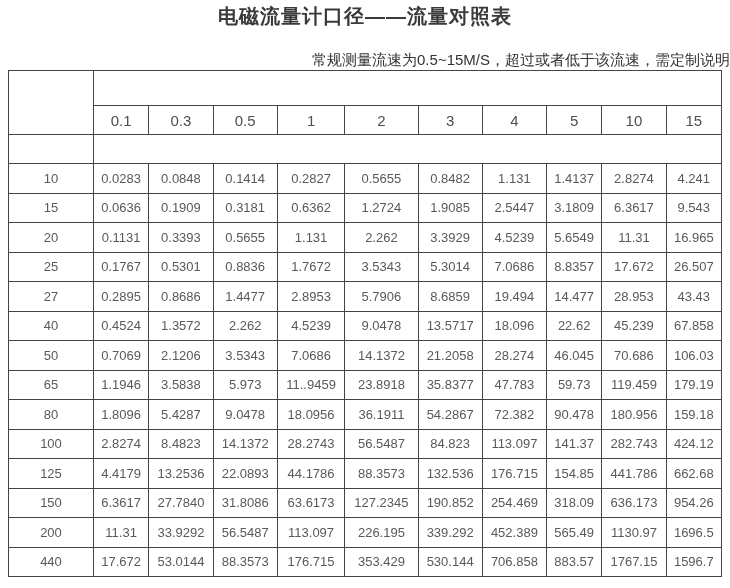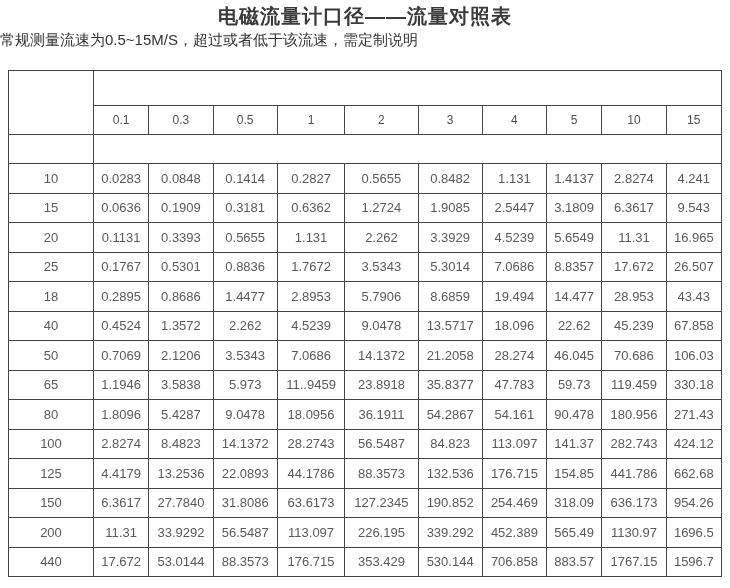--- a/index.html
+++ b/index.html
@@ -23,24 +23,24 @@
     left: 0;
     width: 730px;
     text-align: center;
     font-size: 20px;
     font-weight: bold;
     color: #3a3a3a;
     letter-spacing: 1px;
   }
   .subtitle {
     position: absolute;
-    top: 31px;
+    top: 51px;
     left: 0;
     width: 730px;
-    text-align: left;
+    text-align: right;
     font-size: 15px;
     color: #333333;
   }
   table.flow-table {
     position: absolute;
     left: 8px;
     top: 70px;
     width: 714px;
     border-collapse: collapse;
     font-size: 13px;
@@ -59,21 +59,21 @@
     color: #ffffff;
     border-color: #4a3c3c #a04a4a;
     font-size: 14px;
   }
   td.corner-cell {
     width: 80px;
     line-height: 1.55;
     font-size: 13.5px;
   }
   tr.velocity-label-row td { height: 34px; }
-  tr.velocity-values-row td { height: 28px; font-size: 12px; color: #4d4e50; }
+  tr.velocity-values-row td { height: 28px; font-size: 15px; color: #4d4e50; }
   tr.flow-label-row td { height: 28px; }
   tbody.data-body td { height: 28.5px; }
 </style>
 </head>
 <body>
 
 <div class="page">
 
   <div class="title">电磁流量计口径——流量对照表</div>
 
@@ -155,21 +155,21 @@
           <td>0.8836</td>
           <td>1.7672</td>
           <td>3.5343</td>
           <td>5.3014</td>
           <td>7.0686</td>
           <td>8.8357</td>
           <td>17.672</td>
           <td>26.507</td>
         </tr>
         <tr>
-          <td>18</td>
+          <td>27</td>
           <td>0.2895</td>
           <td>0.8686</td>
           <td>1.4477</td>
           <td>2.8953</td>
           <td>5.7906</td>
           <td>8.6859</td>
           <td>19.494</td>
           <td>14.477</td>
           <td>28.953</td>
           <td>43.43</td>
@@ -204,34 +204,34 @@
           <td>65</td>
           <td>1.1946</td>
           <td>3.5838</td>
           <td>5.973</td>
           <td>11..9459</td>
           <td>23.8918</td>
           <td>35.8377</td>
           <td>47.783</td>
           <td>59.73</td>
           <td>119.459</td>
-          <td>330.18</td>
+          <td>179.19</td>
         </tr>
         <tr>
           <td>80</td>
           <td>1.8096</td>
           <td>5.4287</td>
           <td>9.0478</td>
           <td>18.0956</td>
           <td>36.1911</td>
           <td>54.2867</td>
-          <td>54.161</td>
+          <td>72.382</td>
           <td>90.478</td>
           <td>180.956</td>
-          <td>271.43</td>
+          <td>159.18</td>
         </tr>
         <tr>
           <td>100</td>
           <td>2.8274</td>
           <td>8.4823</td>
           <td>14.1372</td>
           <td>28.2743</td>
           <td>56.5487</td>
           <td>84.823</td>
           <td>113.097</td>

